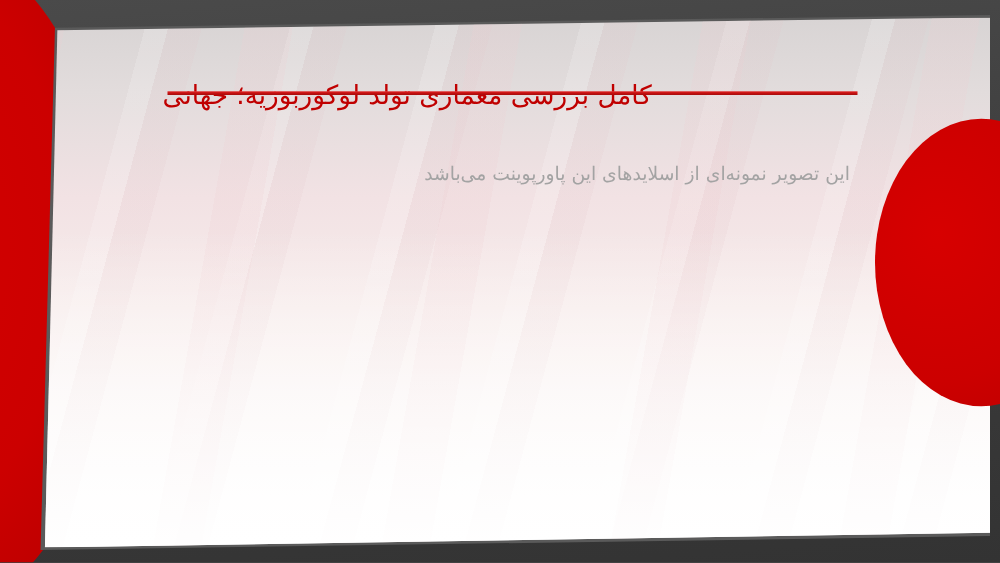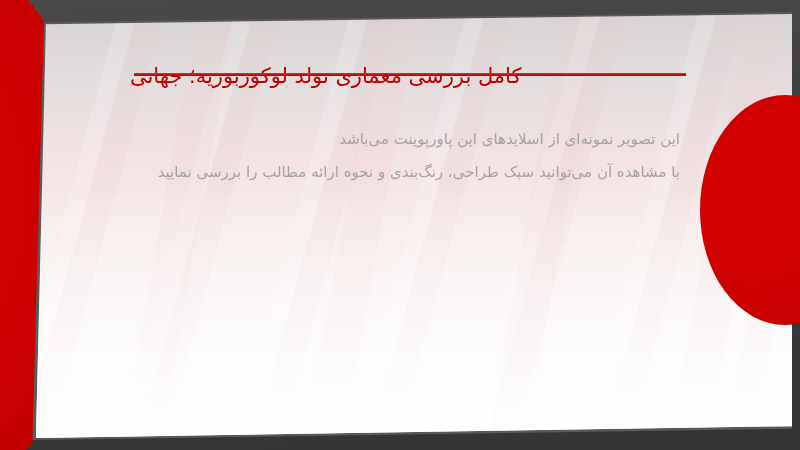--- a/index.html
+++ b/index.html
@@ -164,16 +164,15 @@
   </div>
 
   <div id="ellipse-right"></div>
 
   <div id="title">کامل بررسی معماری تولد لوکوربوزیه؛ جهانی</div>
 
   <div id="title-rule"></div>
 
   <div id="body-text">
     <div class="line">این تصویر نمونه‌ای از اسلایدهای این پاورپوینت می‌باشد</div>
-    <div class="line">با مشاهده آن می‌توانید سبک طراحی، رنگ‌بندی و نحوه ارائه مطالب را بررسی نمایید</div>
   </div>
 
 </div>
 
 </body></html>

